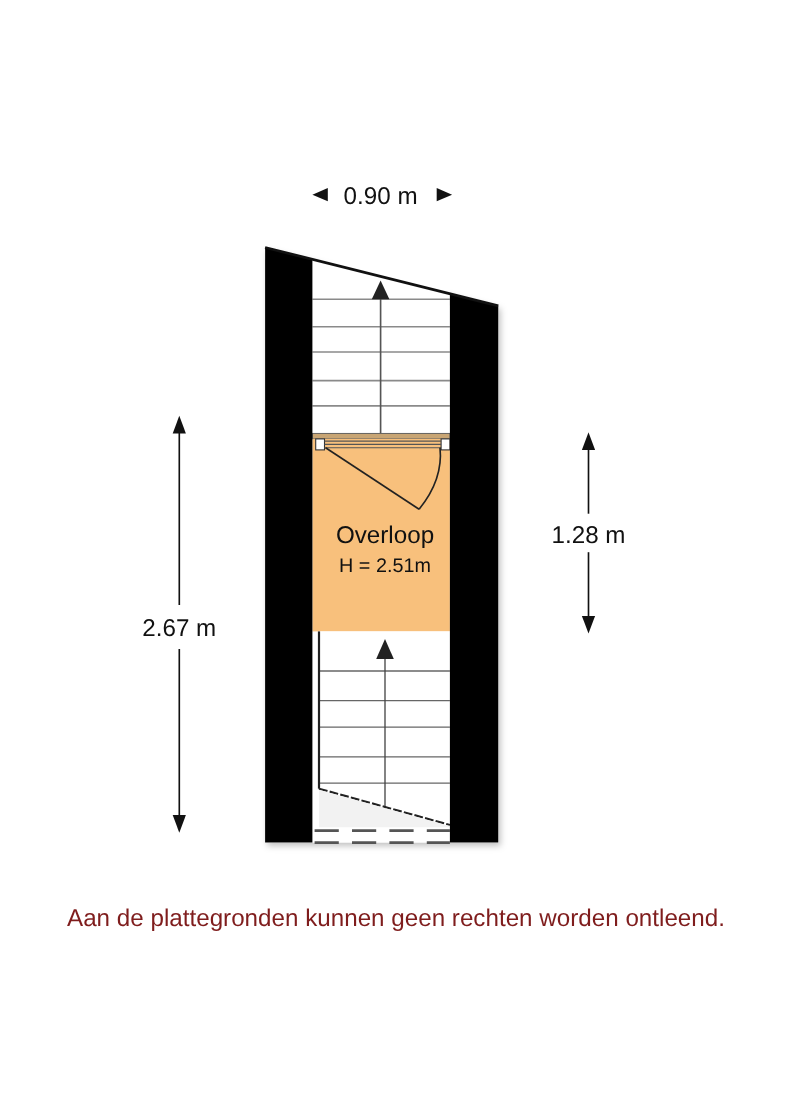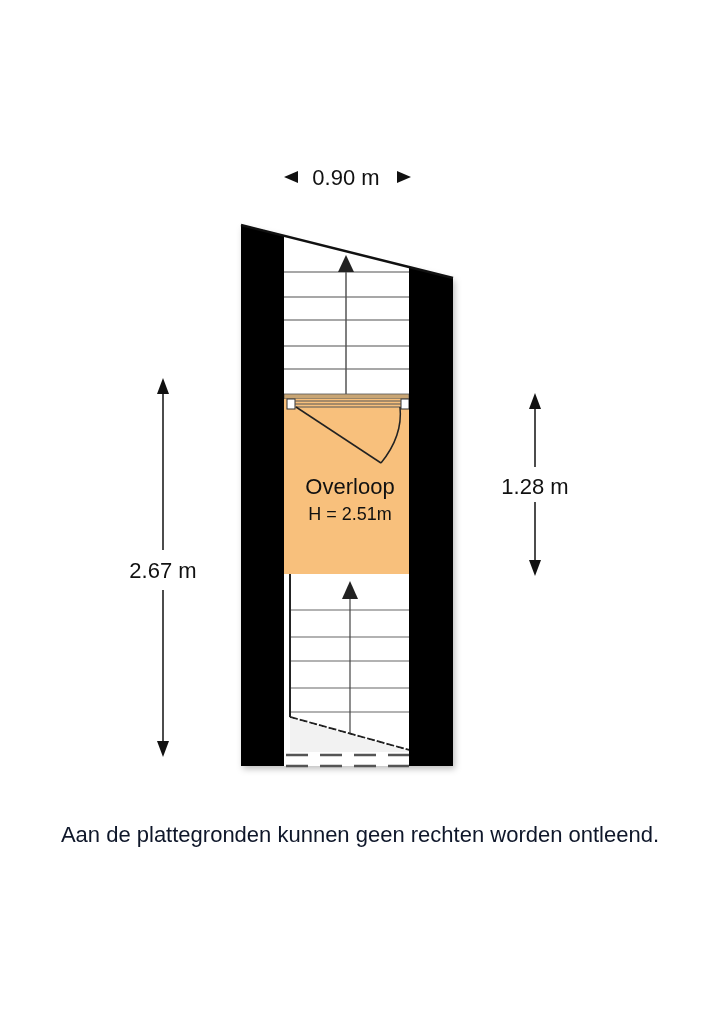--- a/index.html
+++ b/index.html
@@ -1,21 +1,21 @@
 <!DOCTYPE html>
 <html><head>
   <meta charset="utf-8">
   <style>
     html, body { margin: 0; padding: 0; background: #ffffff; }
     body { width: 720px; height: 1017px; position: relative; overflow: hidden;
            font-family: "Liberation Sans", sans-serif; color: #111; }
     #plan { position: absolute; left: 0; top: 0; }
     .lbl { font-family: "Liberation Sans", sans-serif; fill: #111; }
     .disclaimer { position: absolute; left: 0; top: 822px; width: 720px; text-align: center;
-                  font-size: 22px; color: #0f172a; font-family: "Liberation Sans", sans-serif; }
+                  font-size: 22px; color: #7f1d1d; font-family: "Liberation Sans", sans-serif; }
   </style>
 </head>
 <body>
 
 <svg id="plan" width="720" height="1017" viewBox="0 0 720 1017" xmlns="http://www.w3.org/2000/svg">
   <defs>
     <filter id="sh" x="-10%" y="-10%" width="130%" height="130%">
       <feDropShadow dx="2" dy="3" stdDeviation="3" flood-color="#000" flood-opacity="0.25"></feDropShadow>
     </filter>
   </defs>

